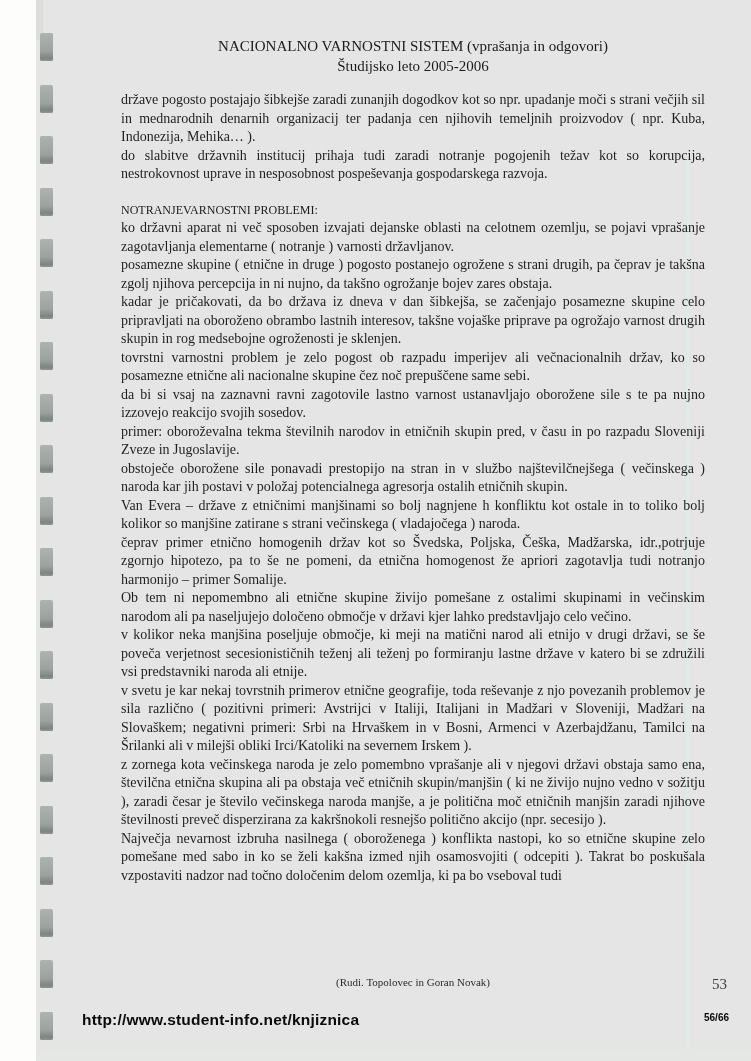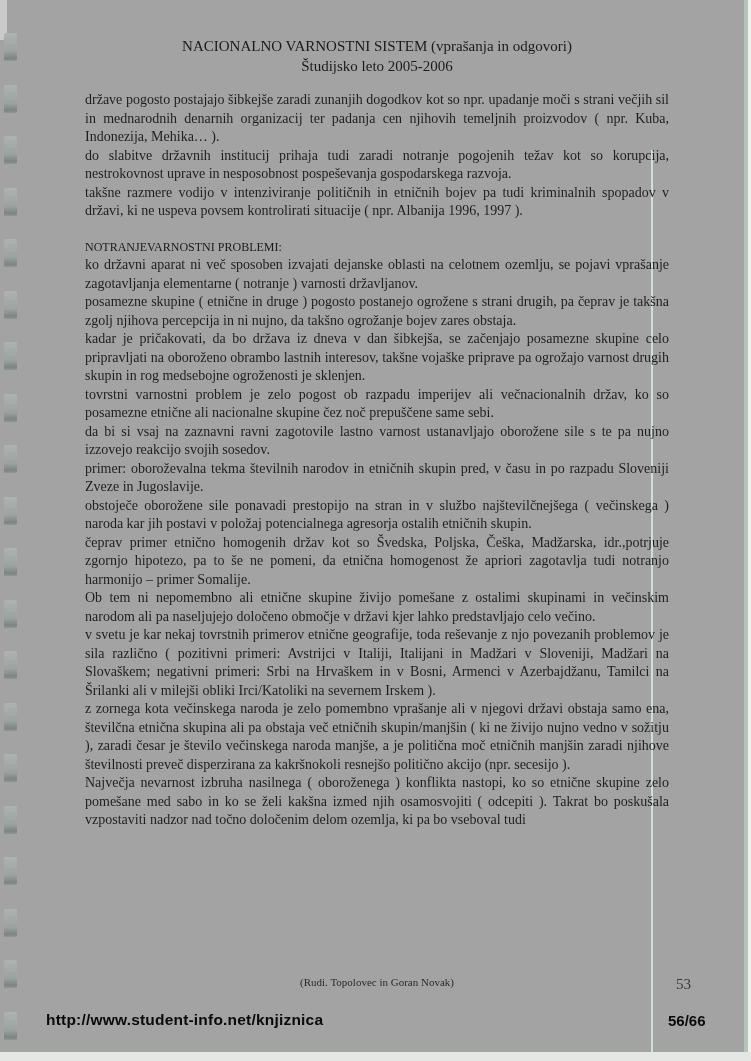--- a/index.html
+++ b/index.html
@@ -5,21 +5,22 @@
   html, body { margin: 0; padding: 0; }
   body {
     width: 751px; height: 1061px;
     background: #fdfdfc;
     position: relative;
     overflow: hidden;
     font-family: "Liberation Serif", serif;
   }
   .page {
     position: absolute; inset: 0;
-    background: #a3a3a3;
+    background: #e5e5e5;
+    margin-left: 36px;
   }
   
   .corner-smudge {
     position: absolute; left: 0; top: 0; width: 7px; height: 40px;
     background: #dadcd9; opacity: .7; border-radius: 0 0 4px 0;
   }
   .faint-line {
     position: absolute; left: 651px; top: 150px; width: 2px; height: 903px;
     background: #ddece7; opacity: .8;
   }
@@ -69,21 +70,21 @@
   
   .bottom-url {
     position: absolute; left: 46px; top: 1011px;
     font-family: "Liberation Sans", sans-serif;
     font-weight: bold; font-size: 15.5px; color: #0a0a0a;
     letter-spacing: .2px;
   }
   .sheet-number {
     position: absolute; left: 668px; top: 1012px;
     font-family: "Liberation Sans", sans-serif;
-    font-weight: bold; font-size: 15px; color: #0a0a0a;
+    font-weight: bold; font-size: 10px; color: #0a0a0a;
   }
 </style>
 </head>
 <body>
 
 <div class="page">
 
   <div class="corner-smudge"></div>
   <div class="faint-line"></div>
   <div class="edge-line"></div>
@@ -113,33 +114,34 @@
     </div>
 
   <div class="content">
     <div class="title-block">
       <div class="title-line">NACIONALNO VARNOSTNI SISTEM (vprašanja in odgovori)</div>
       <div class="title-line">Študijsko leto 2005-2006</div>
     </div>
 
     <p class="para">države pogosto postajajo šibkejše zaradi zunanjih dogodkov kot so npr. upadanje moči s strani večjih sil in mednarodnih denarnih organizacij ter padanja cen njihovih temeljnih proizvodov ( npr. Kuba, Indonezija, Mehika… ).</p>
     <p class="para">do slabitve državnih institucij prihaja tudi zaradi notranje pogojenih težav kot so korupcija, nestrokovnost uprave in nesposobnost pospeševanja gospodarskega razvoja.</p>
-    <p class="para">takšne razmere vodijo v intenziviranje političnih in etničnih bojev pa tudi kriminalnih spopadov v državi, ki ne uspeva povsem kontrolirati situacije ( npr. Albanija 1996, 1997 ).</p>
 
     <h2 class="section-heading">NOTRANJEVARNOSTNI PROBLEMI:</h2>
     <p class="para">ko državni aparat ni več sposoben izvajati dejanske oblasti na celotnem ozemlju, se pojavi vprašanje zagotavljanja elementarne ( notranje ) varnosti državljanov.</p>
     <p class="para">posamezne skupine ( etnične in druge ) pogosto postanejo ogrožene s strani drugih, pa čeprav je takšna zgolj njihova percepcija in ni nujno, da takšno ogrožanje bojev zares obstaja.</p>
     <p class="para">kadar je pričakovati, da bo država iz dneva v dan šibkejša, se začenjajo posamezne skupine celo pripravljati na oboroženo obrambo lastnih interesov, takšne vojaške priprave pa ogrožajo varnost drugih skupin in rog medsebojne ogroženosti je sklenjen.</p>
     <p class="para">tovrstni varnostni problem je zelo pogost ob razpadu imperijev ali večnacionalnih držav, ko so posamezne etnične ali nacionalne skupine čez noč prepuščene same sebi.</p>
     <p class="para">da bi si vsaj na zaznavni ravni zagotovile lastno varnost ustanavljajo oborožene sile s te pa nujno izzovejo reakcijo svojih sosedov.</p>
     <p class="para">primer: oboroževalna tekma številnih narodov in etničnih skupin pred, v času in po razpadu Sloveniji Zveze in Jugoslavije.</p>
     <p class="para">obstoječe oborožene sile ponavadi prestopijo na stran in v službo najštevilčnejšega ( večinskega ) naroda kar jih postavi v položaj potencialnega agresorja ostalih etničnih skupin.</p>
 
+    <p class="para">Van Evera – države z etničnimi manjšinami so bolj nagnjene h konfliktu kot ostale in to toliko bolj kolikor so manjšine zatirane s strani večinskega ( vladajočega ) naroda.</p>
     <p class="para">čeprav primer etnično homogenih držav kot so Švedska, Poljska, Češka, Madžarska, idr.,potrjuje zgornjo hipotezo, pa to še ne pomeni, da etnična homogenost že apriori zagotavlja tudi notranjo harmonijo – primer Somalije.</p>
     <p class="para">Ob tem ni nepomembno ali etnične skupine živijo pomešane z ostalimi skupinami in večinskim narodom ali pa naseljujejo določeno območje v državi kjer lahko predstavljajo celo večino.</p>
+    <p class="para">v kolikor neka manjšina poseljuje območje, ki meji na matični narod ali etnijo v drugi državi, se še poveča verjetnost secesionističnih teženj ali teženj po formiranju lastne države v katero bi se združili vsi predstavniki naroda ali etnije.</p>
     <p class="para">v svetu je kar nekaj tovrstnih primerov etnične geografije, toda reševanje z njo povezanih problemov je sila različno ( pozitivni primeri: Avstrijci v Italiji, Italijani in Madžari v Sloveniji, Madžari na Slovaškem; negativni primeri: Srbi na Hrvaškem in v Bosni, Armenci v Azerbajdžanu, Tamilci na Šrilanki ali v milejši obliki Irci/Katoliki na severnem Irskem ).</p>
     <p class="para">z zornega kota večinskega naroda je zelo pomembno vprašanje ali v njegovi državi obstaja samo ena, številčna etnična skupina ali pa obstaja več etničnih skupin/manjšin ( ki ne živijo nujno vedno v sožitju ), zaradi česar je število večinskega naroda manjše, a je politična moč etničnih manjšin zaradi njihove številnosti preveč disperzirana za kakršnokoli resnejšo politično akcijo (npr. secesijo ).</p>
     <p class="para">Največja nevarnost izbruha nasilnega ( oboroženega ) konflikta nastopi, ko so etnične skupine zelo pomešane med sabo in ko se želi kakšna izmed njih osamosvojiti ( odcepiti ). Takrat bo poskušala vzpostaviti nadzor nad točno določenim delom ozemlja, ki pa bo vseboval tudi</p>
   </div>
 
   <div class="footer-authors">(Rudi. Topolovec in Goran Novak)</div>
   <div class="page-number">53</div>
 
   <div class="bottom-url">http://www.student-info.net/knjiznica</div>
   <div class="sheet-number">56/66</div>

